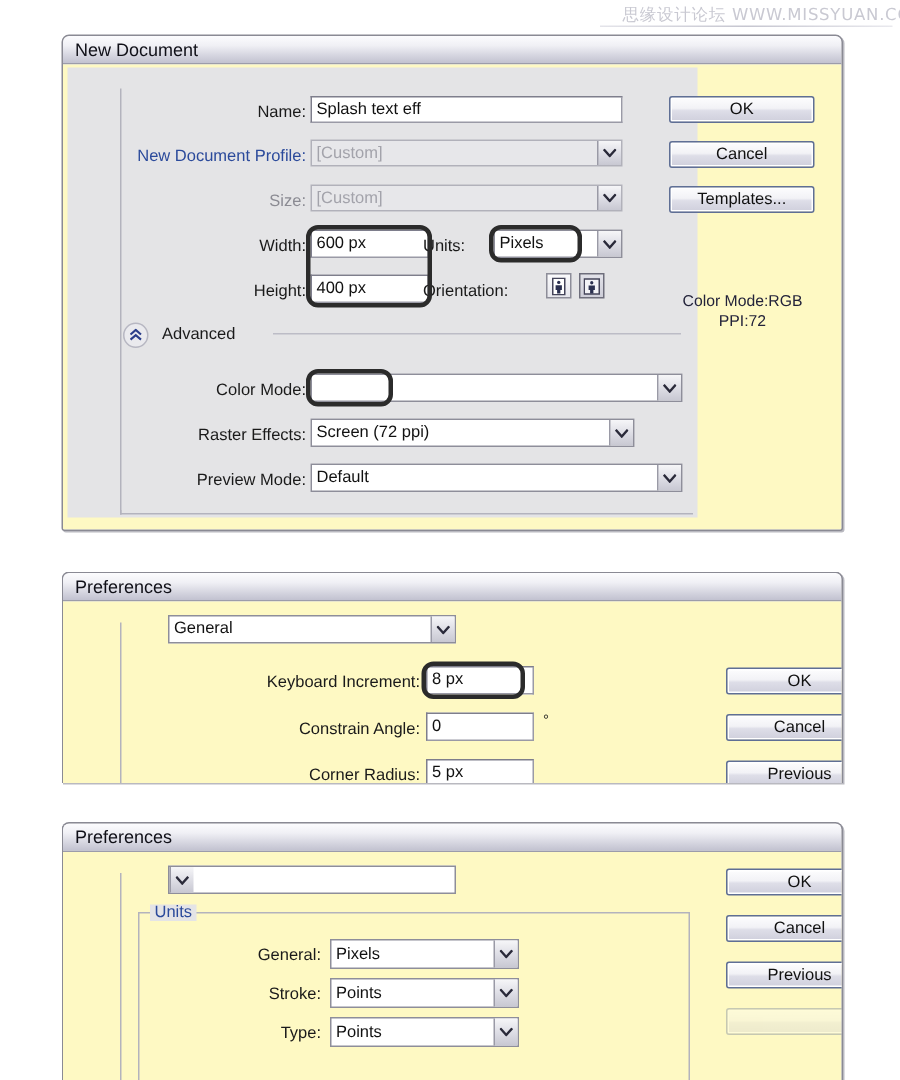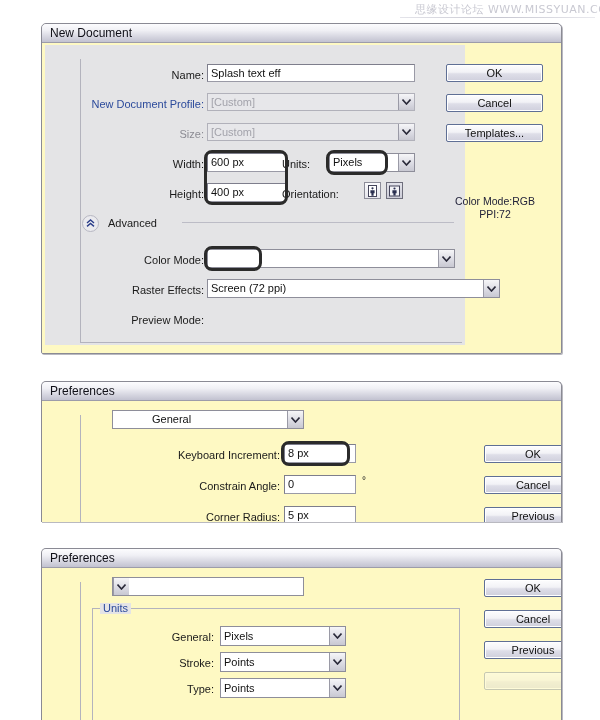--- a/index.html
+++ b/index.html
@@ -254,30 +254,38 @@
     <div class="combo" style="left:165px;top:206px;width:248px;height:19px;">
       <div class="val" style="line-height:17px;margin-top:38px;">RGB</div>
       <div class="arrow">
         <svg width="9" height="6" viewBox="0 0 9 6">
             <path d="M0.5 0.5 L4.5 5 L8.5 0.5" fill="none" stroke="#2a2a3a" stroke-width="1.6"></path>
           </svg>
       </div>
     </div>
 
     <div class="lbl" style="left:68px;top:240px;width:94px;">Raster Effects:</div>
-    <div class="combo" style="left:165px;top:236px;width:293px;height:19px;">
+    <div class="combo" style="left:165px;top:236px;width:216px;height:19px;">
       <div class="val" style="line-height:17px;">Screen (72 ppi)</div>
       <div class="arrow">
         <svg width="9" height="6" viewBox="0 0 9 6">
             <path d="M0.5 0.5 L4.5 5 L8.5 0.5" fill="none" stroke="#2a2a3a" stroke-width="1.6"></path>
           </svg>
       </div>
     </div>
 
     <div class="lbl" style="left:68px;top:270px;width:94px;">Preview Mode:</div>
+    <div class="combo" style="left:165px;top:266px;width:248px;height:19px;">
+      <div class="val" style="line-height:17px;">Default</div>
+      <div class="arrow">
+        <svg width="9" height="6" viewBox="0 0 9 6">
+            <path d="M0.5 0.5 L4.5 5 L8.5 0.5" fill="none" stroke="#2a2a3a" stroke-width="1.6"></path>
+          </svg>
+      </div>
+    </div>
 
     <div class="btn" style="left:404px;top:21px;width:97px;height:18px;">OK</div>
     <div class="btn" style="left:404px;top:51px;width:97px;height:18px;">Cancel</div>
     <div class="btn" style="left:404px;top:81px;width:97px;height:18px;">Templates...</div>
 
     <div class="info" style="left:397px;top:152px;width:112px;">Color Mode:RGB</div>
     <div class="info" style="left:397px;top:165px;width:112px;">PPI:72</div>
 
     <div class="hl" style="left:162px;top:107px;width:84px;height:55px;"></div>
     <div class="hl" style="left:284px;top:107px;width:62px;height:25px;"></div>
@@ -289,21 +297,21 @@
 
   <div class="titlebar">
     <span class="ttl">Preferences</span>
   </div>
 
   <div class="body">
 
     <div class="group" style="left:38px;top:14px;width:382px;height:110px;border-right:none;border-top:none;border-bottom:none;"></div>
 
     <div class="combo" style="left:70px;top:9px;width:192px;height:19px;">
-      <div class="val" style="line-height:17px;margin-left:36px;">General</div>
+      <div class="val" style="line-height:17px;">General</div>
       <div class="arrow">
         <svg width="9" height="6" viewBox="0 0 9 6">
             <path d="M0.5 0.5 L4.5 5 L8.5 0.5" fill="none" stroke="#2a2a3a" stroke-width="1.6"></path>
           </svg>
       </div>
     </div>
 
     <div class="lbl" style="left:98px;top:47px;width:140px;">Keyboard Increment:</div>
     <div class="textbox" style="left:242px;top:43px;width:72px;height:19px;line-height:17px;">8 px</div>
 

